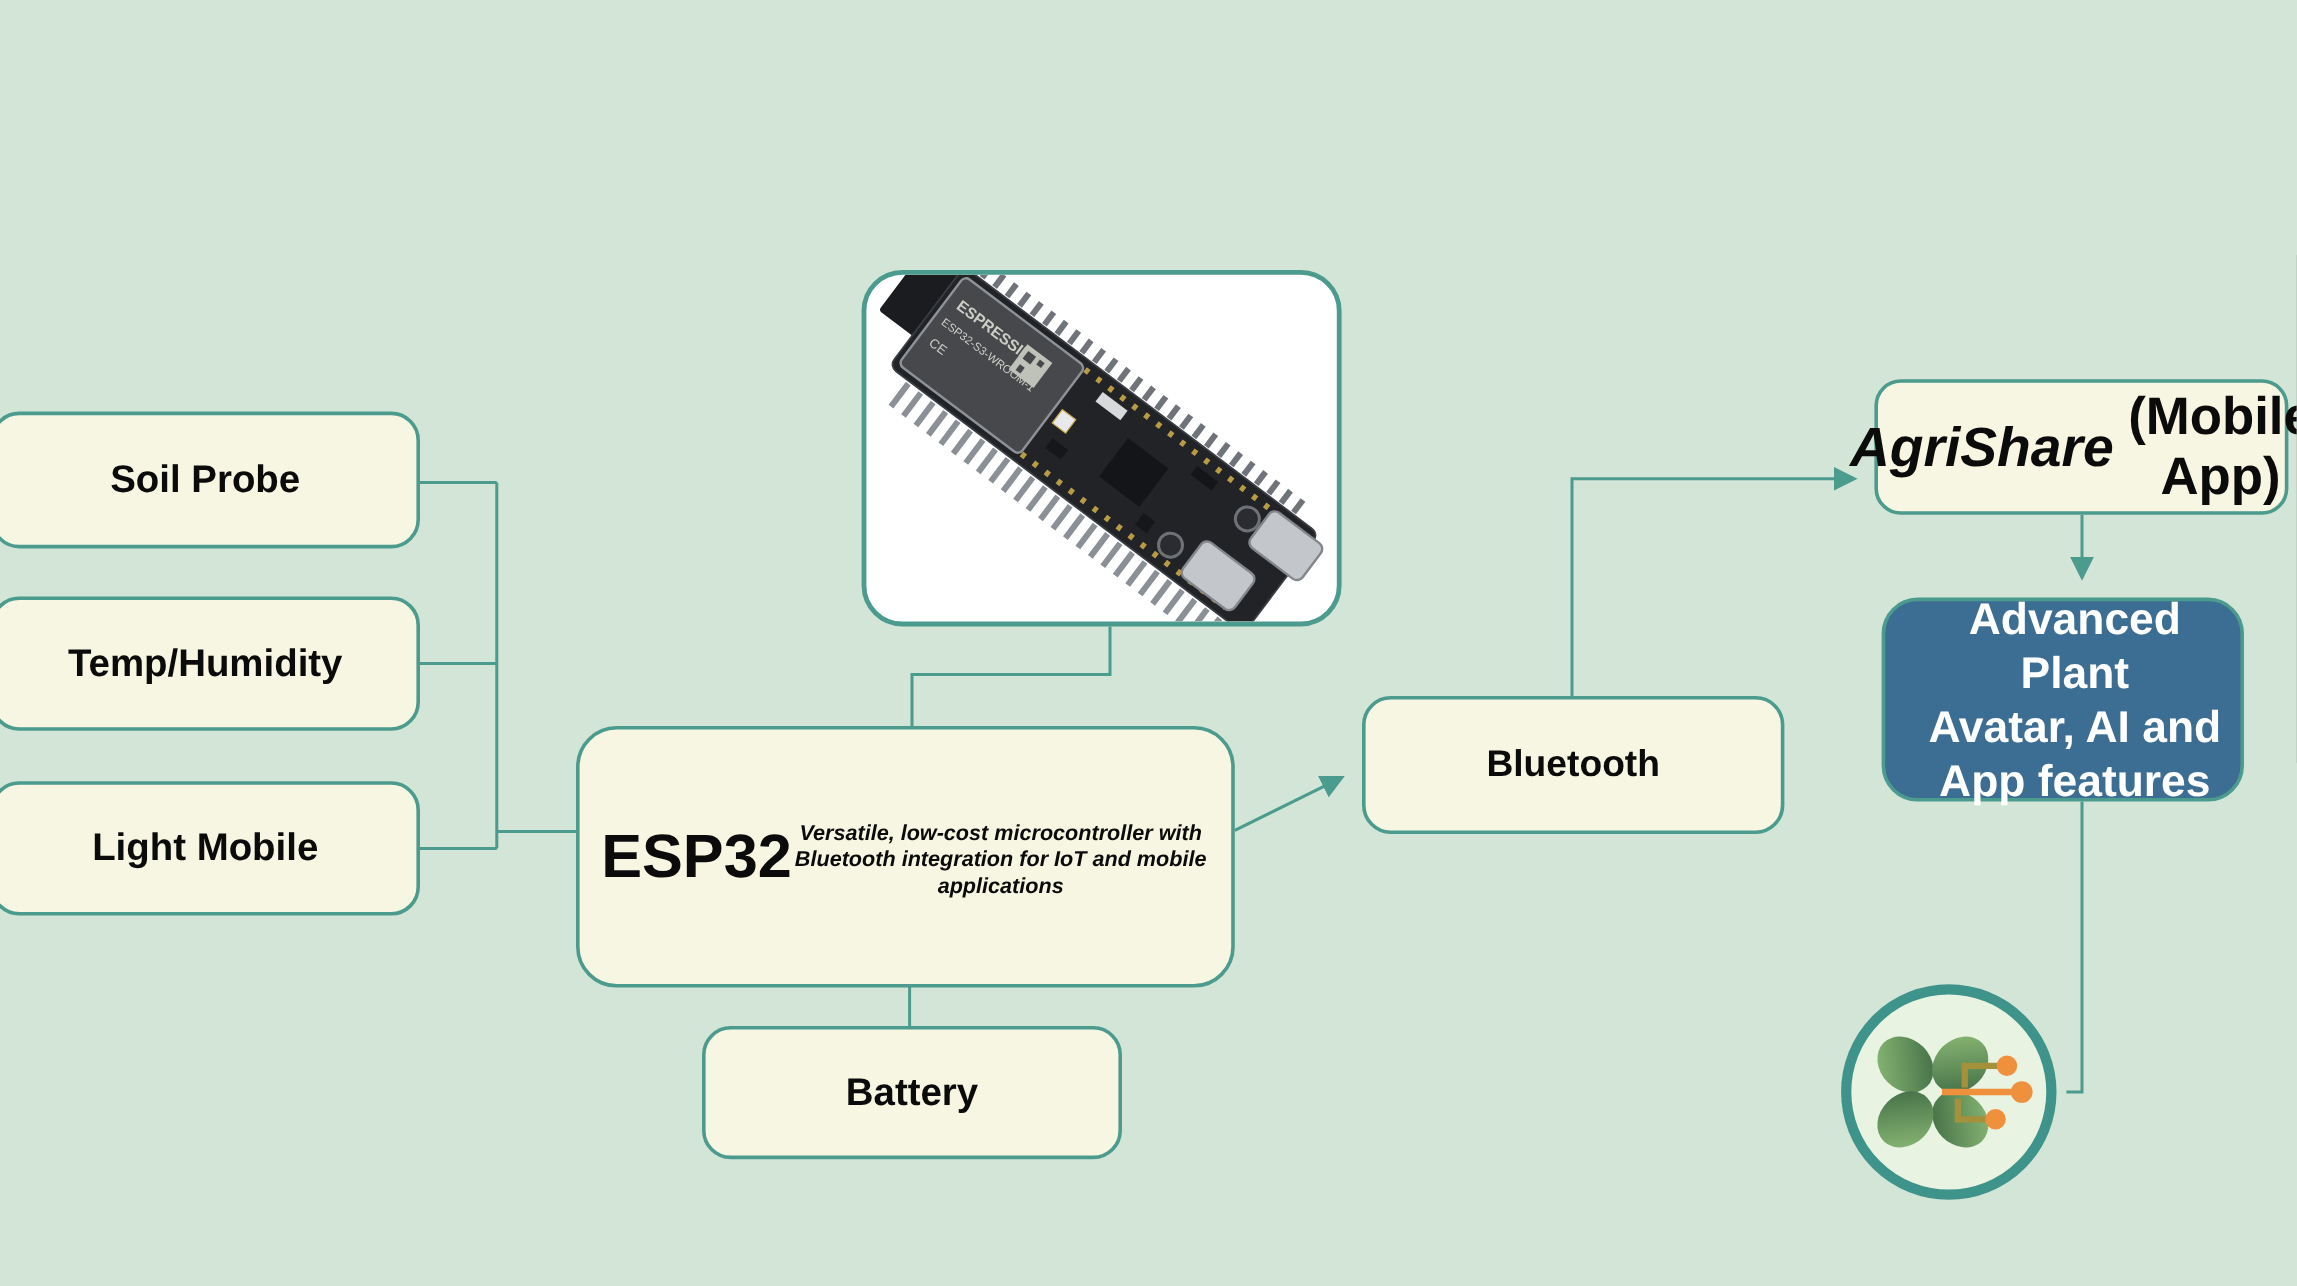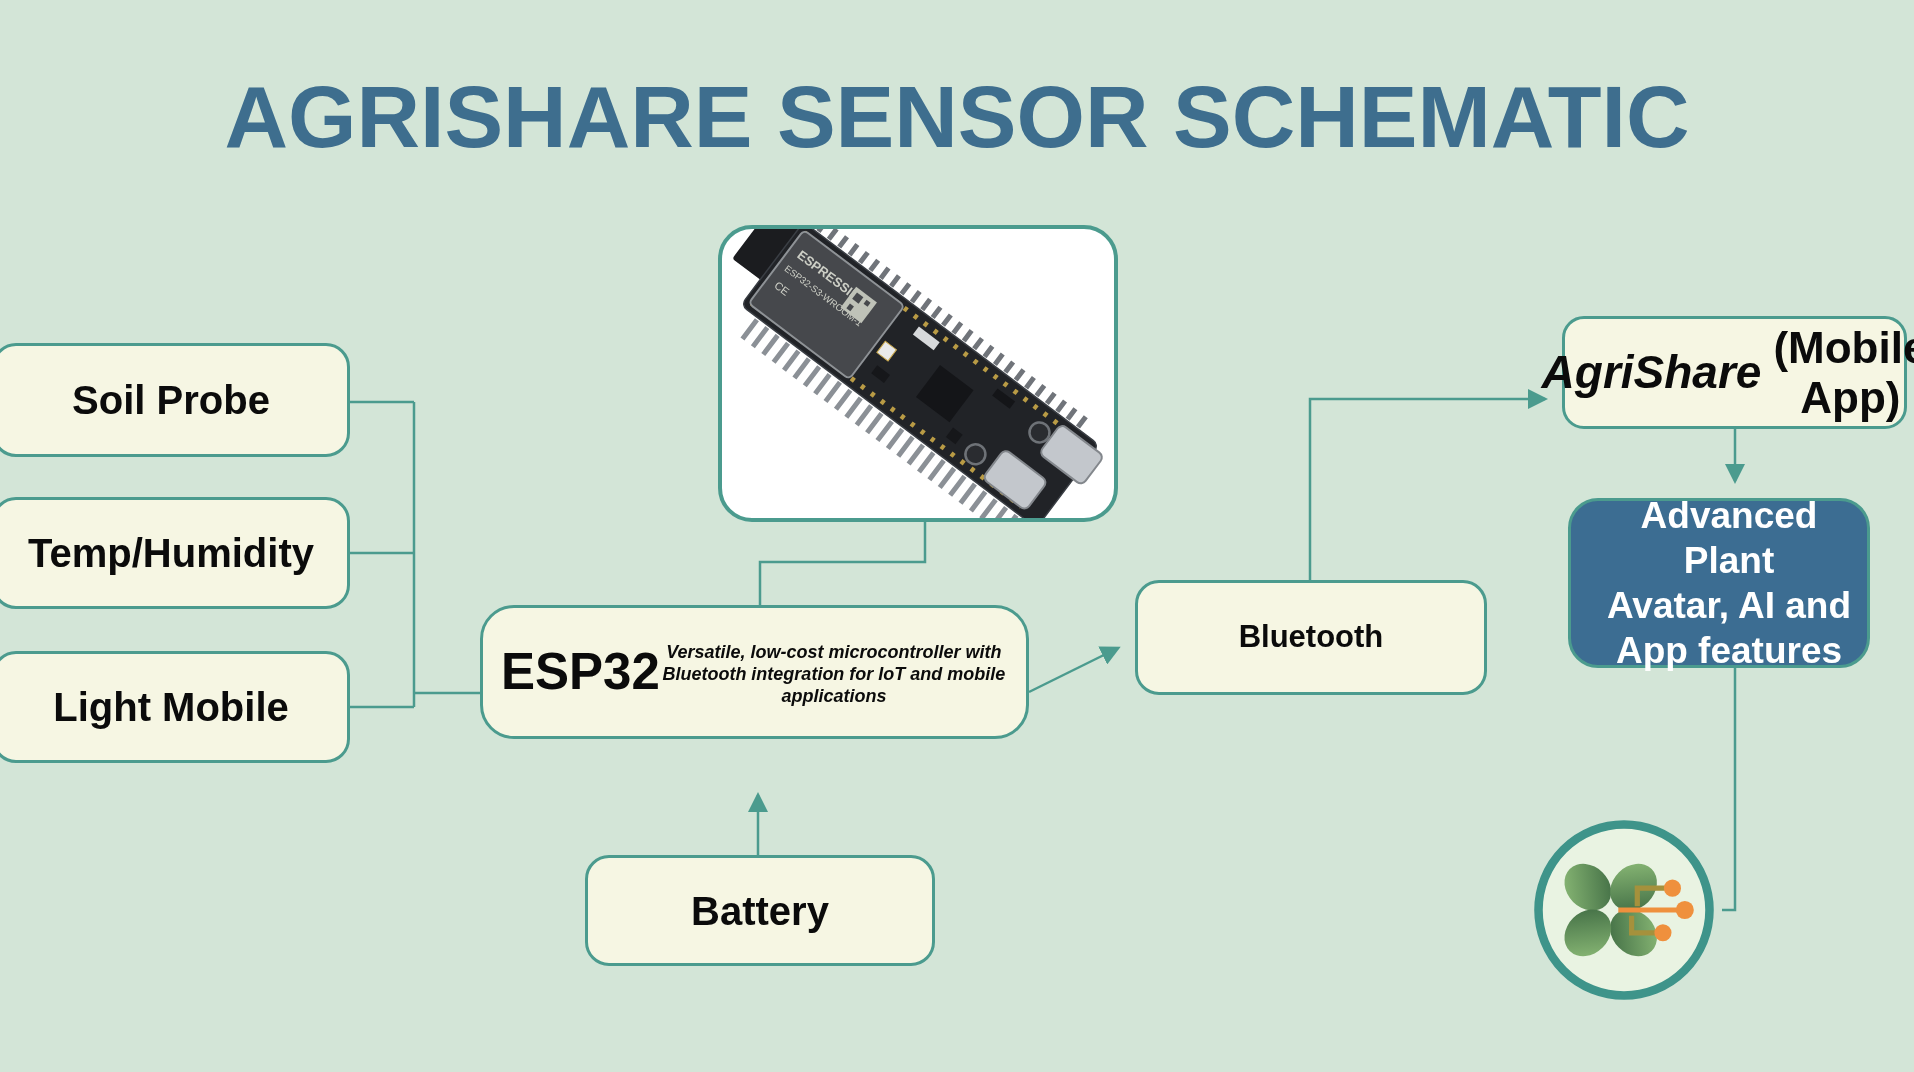--- a/index.html
+++ b/index.html
@@ -20,25 +20,25 @@
     position:absolute; left:0; top:66px; width:100%;
     text-align:center; font-size:88px; font-weight:bold; letter-spacing:0px;
     color:var(--title);
   }
   .node{
     position:absolute; display:flex; flex-direction:row;
     align-items:center; justify-content:center; text-align:center;
     background:var(--panel-fill); border:3px solid var(--panel-border);
     border-radius:24px;
   }
-  .node .label{font-weight:bold; font-size:40px; line-height:1.1;}
+  .node .label{font-weight:bold; font-size:32px; line-height:1.1;}
   #node-soil   {left:-8px;  top:343px; width:358px; height:114px;}
   #node-temp   {left:-8px;  top:497px; width:358px; height:112px;}
   #node-light  {left:-8px;  top:651px; width:358px; height:112px;}
-  #node-esp32  {left:480px; top:605px; width:549px; height:134px; border-radius:34px; padding:10px 18px;}
+  #node-esp32  {left:480px; top:605px; width:549px; height:218px; border-radius:34px; padding:10px 18px;}
   #node-esp32 .label{font-size:51px;}
   #node-esp32 .desc{font-size:18px; font-weight:bold; font-style:italic; line-height:1.22; margin-top:6px;}
   #node-battery{left:585px; top:855px; width:350px; height:111px;}
   #node-bt     {left:1135px;top:580px; width:352px; height:115px;}
   #node-bt .label{font-size:31px;}
   #node-app    {left:1562px;top:316px; width:345px; height:113px; border-radius:22px;}
   #node-app .line1{font-weight:bold; font-style:italic; font-size:46px; line-height:1.12;}
   #node-app .line2{font-weight:bold; font-size:44px; line-height:1.12;margin-left:12px;}
   #node-adv{
     left:1568px; top:498px; width:302px; height:170px; border-radius:30px;
@@ -58,21 +58,20 @@
   .trace-olive{fill:none; stroke:var(--trace-olive); stroke-width:5.5px;}
   .trace-orange{fill:none; stroke:var(--trace-orange); stroke-width:5.5px;}
   .trace-dot{fill:var(--trace-orange);}
   .board-text{fill:#cdcfc6; font-family:"Liberation Sans", sans-serif;}
 </style>
 </head>
 <body>
 
 <div id="stage">
 
-  <div class="title">AGRISHARE SENSOR SCHEMATIC</div>
 
   <svg id="connector-layer" viewBox="0 0 1914 1072">
     <defs>
       <marker id="arrow" viewBox="0 0 10 10" refX="8.5" refY="5" markerWidth="8" markerHeight="8" orient="auto-start-reverse">
         <path class="arrowhead" d="M0,0 L10,5 L0,10 z"></path>
       </marker>
     </defs>
     <path class="conn" d="M350,402 H414"></path>
     <path class="conn" d="M350,553 H414"></path>
     <path class="conn" d="M350,707 H414"></path>

